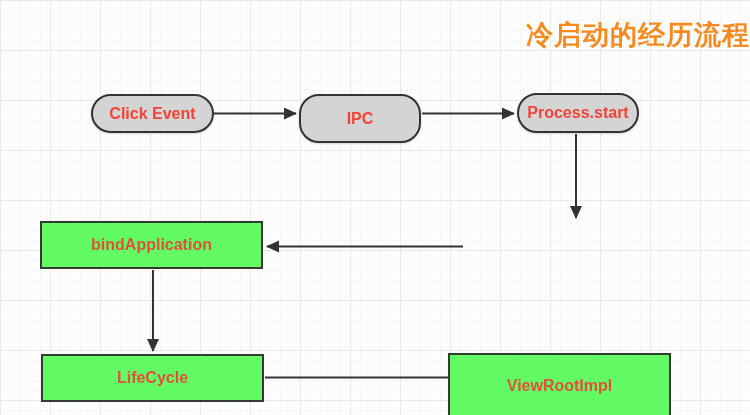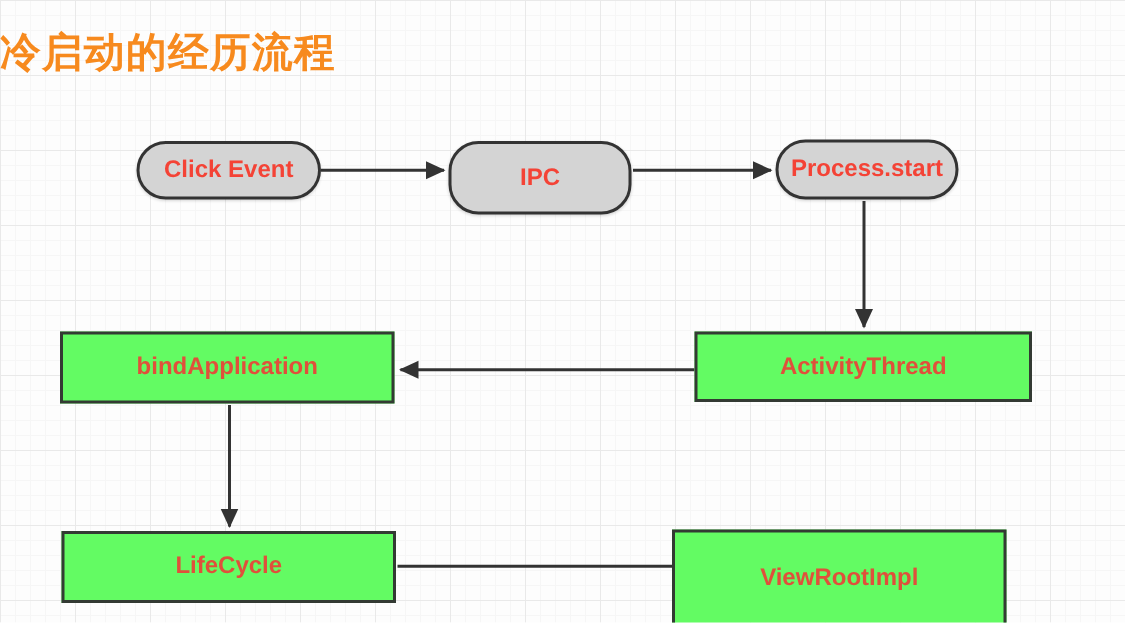--- a/index.html
+++ b/index.html
@@ -12,21 +12,21 @@
     background-color:#fdfdfd;
     background-image:
       linear-gradient(to right, #e9e9e9 1px, transparent 1px),
       linear-gradient(to bottom, #e9e9e9 1px, transparent 1px),
       linear-gradient(to right, #f6f6f6 1px, transparent 1px),
       linear-gradient(to bottom, #f6f6f6 1px, transparent 1px);
     background-size:50px 50px,50px 50px,10px 10px,10px 10px;
   }
   .title{
     position:absolute;left:0;top:17px;width:750px;
-    text-align:left;
+    text-align:right;
     font-size:27px;font-weight:bold;letter-spacing:1px;
     color:#f78a1e;
   }
   .node{
     position:absolute;
     display:flex;align-items:center;justify-content:center;
     box-sizing:border-box;
     font-weight:bold;font-size:16px;
     border:2px solid #333a33;
   }
@@ -81,23 +81,20 @@
   </div>
 
   <div class="node rect" id="n-bind-application">
     <span>bindApplication</span>
   </div>
 
   <div class="node pill" id="n-process-start">
     <span>Process.start</span>
   </div>
 
-  <div class="node rect" id="n-activity-thread">
-    <span>ActivityThread</span>
-  </div>
 
   <div class="node rect" id="n-life-cycle">
     <span>LifeCycle</span>
   </div>
 
   <div class="node rect" id="n-view-root-impl">
     <span>ViewRootImpl</span>
   </div>
 
 </div>

